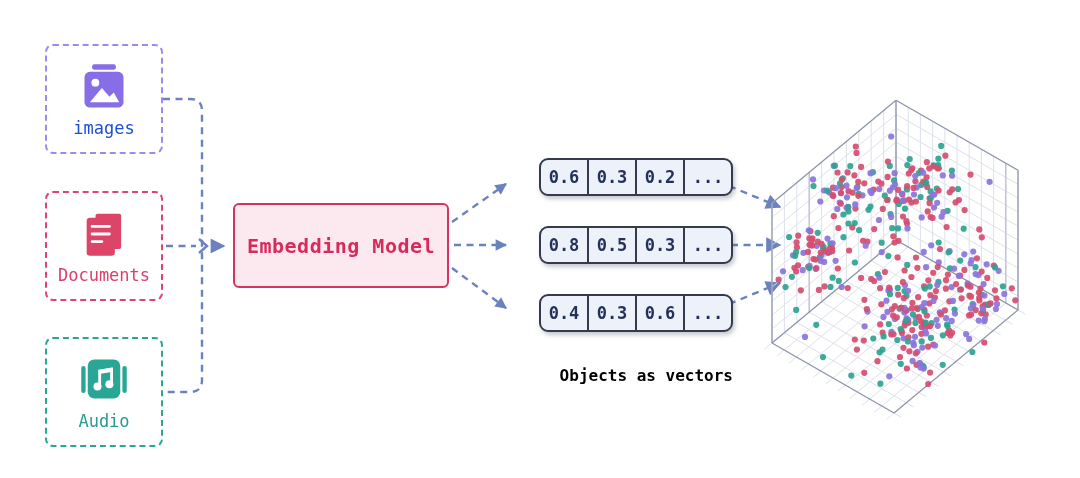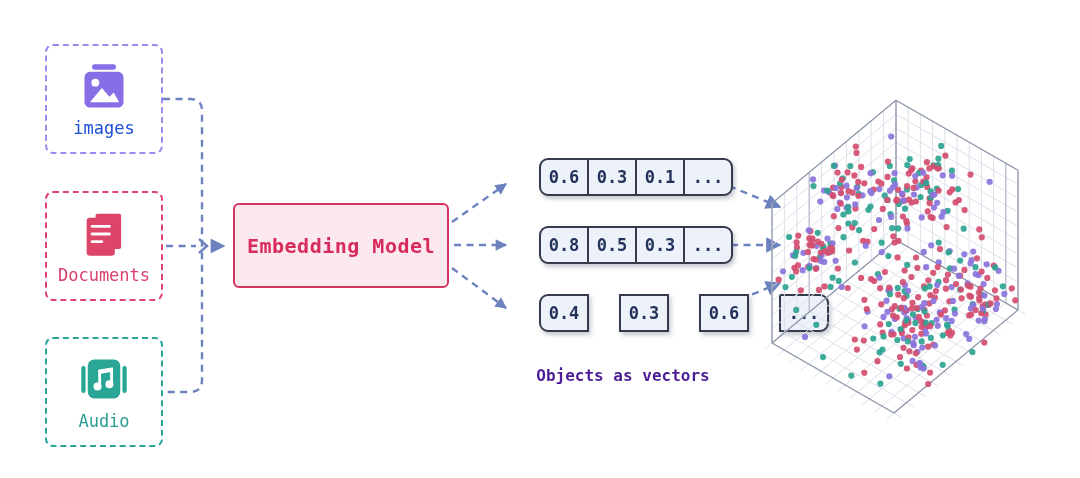--- a/index.html
+++ b/index.html
@@ -26,31 +26,31 @@
     position:absolute;left:233px;top:203px;width:216px;height:85px;box-sizing:border-box;
     border:2.5px solid #d23560;border-radius:6px;background:#fbe9ef;
     display:flex;align-items:center;justify-content:center;
   }
   .model-box span{color:#d62b5b;font-size:20px;font-weight:bold;letter-spacing:.5px;}
   
   .vector-row{
     position:absolute;left:523px;display:flex;
     filter:drop-shadow(2px 3px 2px rgba(50,60,90,.28));
   }
-  .row-0{top:158px;} .row-1{top:226px;} .row-2{top:294px;gap:32px;}
+  .row-0{top:158px;} .row-1{top:226px;} .row-2{top:294px;}
   .vector-cell{
     width:50px;height:38px;box-sizing:border-box;border:2px solid #363b4b;margin-left:-2px;
     background:#edf1fa;display:flex;align-items:center;justify-content:center;
     color:#23325a;font-size:17px;font-weight:bold;
   }
   .vector-cell:first-child{margin-left:16px;border-radius:9px 0 0 9px;}
   .vector-cell:last-child{border-radius:0 9px 9px 0;}
   .caption{
-    position:absolute;left:513px;top:366px;width:220px;text-align:center;
-    color:#4c1d95;font-size:16px;font-weight:bold;
+    position:absolute;left:513px;top:366px;width:220px;text-align:right;
+    color:#000000;font-size:16px;font-weight:bold;
   }
   svg.plot{position:absolute;left:745px;top:80px;width:330px;height:368px;}
 </style>
 </head>
 <body>
 
 <div class="canvas">
 
   <svg class="connectors">
     <defs>
@@ -114,21 +114,21 @@
     <div class="label">Audio</div>
   </div>
 
   <div class="model-box">
     <span>Embedding Model</span>
   </div>
 
   <div class="vector-row row-0">
       <div class="vector-cell">0.6</div>
       <div class="vector-cell">0.3</div>
-      <div class="vector-cell">0.1</div>
+      <div class="vector-cell">0.2</div>
       <div class="vector-cell">...</div>
     </div>
   <div class="vector-row row-1">
       <div class="vector-cell">0.8</div>
       <div class="vector-cell">0.5</div>
       <div class="vector-cell">0.3</div>
       <div class="vector-cell">...</div>
     </div>
   <div class="vector-row row-2">
       <div class="vector-cell">0.4</div>

